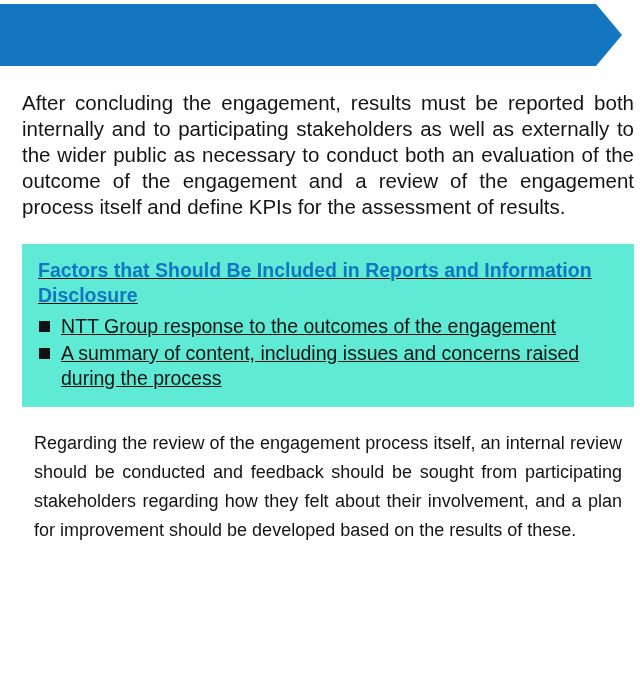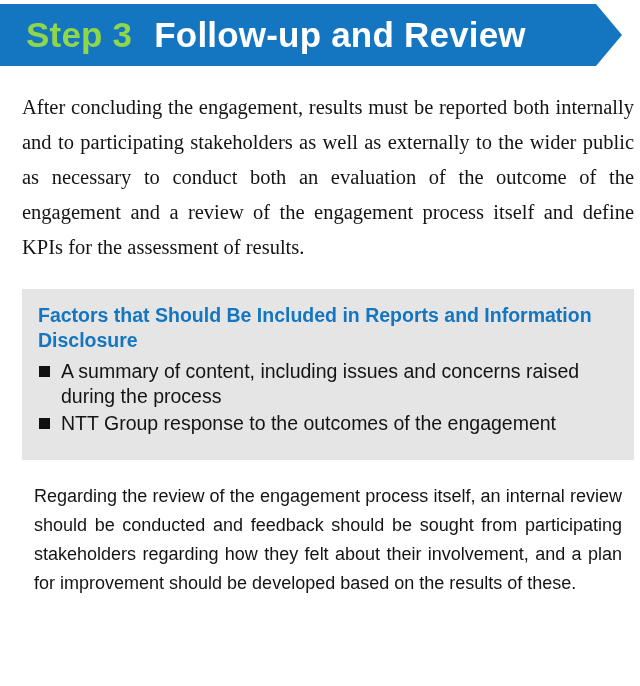--- a/index.html
+++ b/index.html
@@ -69,37 +69,37 @@
     letter-spacing: 0.2px;
   }
 
   
   .content {
     padding: 0 6px 0 22px;
   }
   .intro {
     margin-top: 24px;
     font-size: 20.5px;
-    line-height: 35px;
+    line-height: 26px;
     color: #141414;
     text-align: justify;
     text-justify: inter-word;
     hyphens: auto;
-    font-family: Liberation Serif, serif;
   }
   .intro p {
     margin: 0;
   }
 
   
   .callout {
     margin: 24px 0 0 0;
-    background: #e5e5e5;
-    padding: 14px 16px 22px 16px;
+    background: #5eead4;
+    padding: 14px 16px 14px 16px;
     box-sizing: border-box;
+    text-decoration: underline;
   }
   .callout-title {
     color: #1476c0;
     font-size: 19.5px;
     font-weight: bold;
     line-height: 25px;
     margin: 0 0 6px 0;
   }
   .callout-list {
     list-style: none;
@@ -138,42 +138,38 @@
   }
 </style>
 </head>
 <body>
 
 <div class="page">
 
   <div class="banner">
     <div class="banner-bar"></div>
     <div class="banner-arrow"></div>
-    <div class="banner-text">
-      <span class="step-label">Step 3</span>
-      <span class="step-title">Follow-up and Review</span>
-    </div>
   </div>
 
   <div class="content">
 
     <div class="intro">
       <p>After concluding the engagement, results must be reported both internally and to participating stakeholders as well as externally to the wider public as necessary to conduct both an evaluation of the outcome of the engagement and a review of the engagement process itself and define KPIs for the assessment of results.</p>
     </div>
 
     <div class="callout">
       <div class="callout-title">Factors that Should Be Included in Reports and Information Disclosure</div>
       <ul class="callout-list">
         <li>
           <span class="bullet"></span>
-          <span>A summary of content, including issues and concerns raised during the process</span>
+          <span>NTT Group response to the outcomes of the engagement</span>
         </li>
         <li>
           <span class="bullet"></span>
-          <span>NTT Group response to the outcomes of the engagement</span>
+          <span>A summary of content, including issues and concerns raised during the process</span>
         </li>
       </ul>
     </div>
 
     <div class="outro">
       <p>Regarding the review of the engagement process itself, an internal review should be conducted and feedback should be sought from participating stakeholders regarding how they felt about their involvement, and a plan for improvement should be developed based on the results of these.</p>
     </div>
 
   </div>
 </div>

